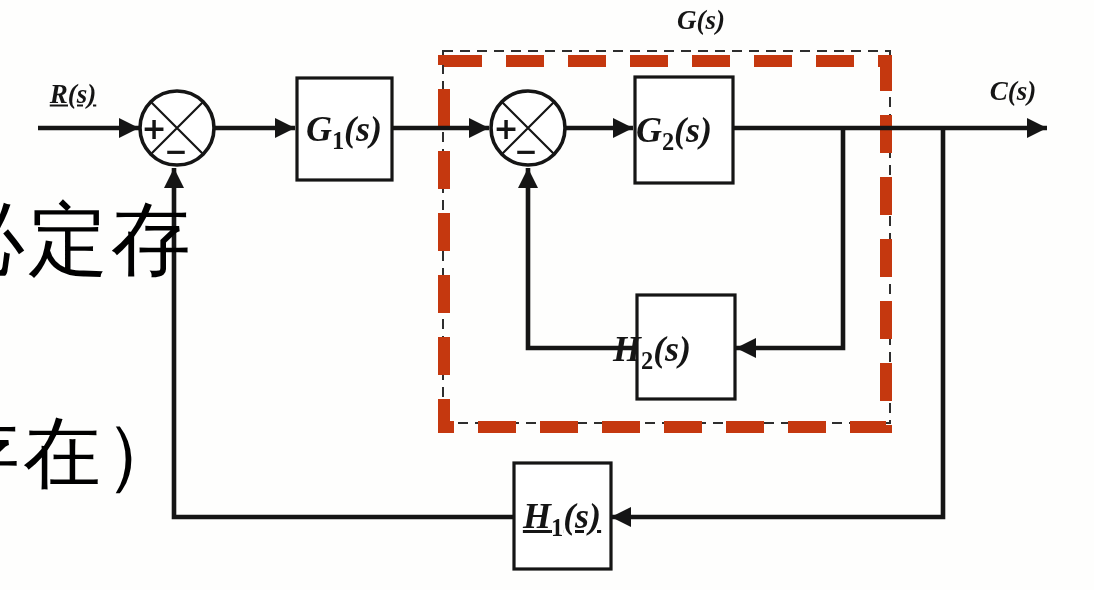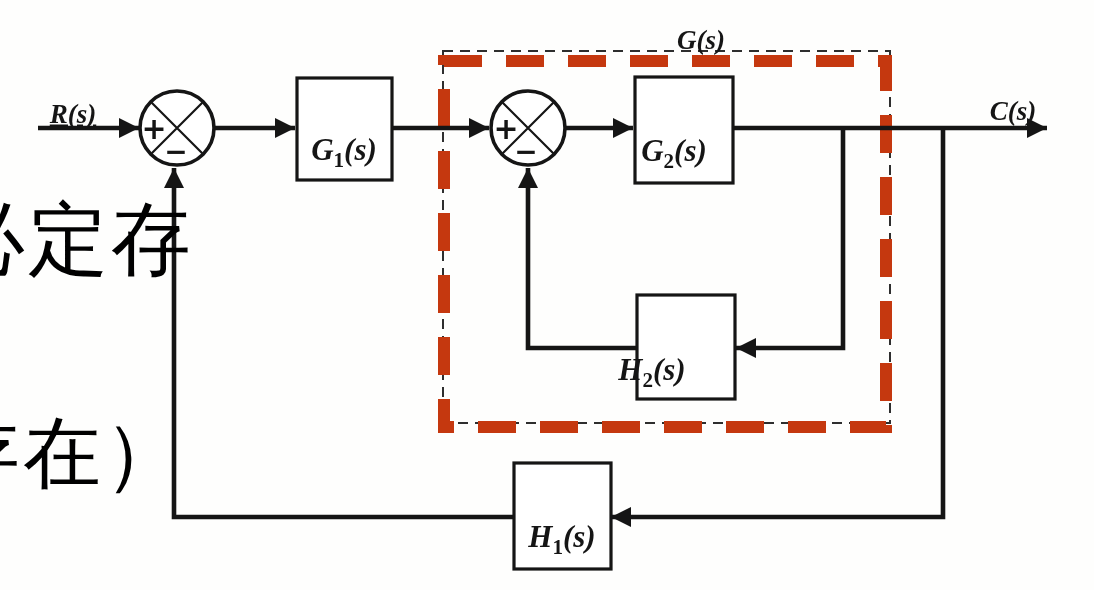--- a/index.html
+++ b/index.html
@@ -19,24 +19,23 @@
   }
   .lbl {
     position: absolute;
     transform: translate(-50%, -50%);
     font-family: "Liberation Serif", serif;
     font-style: italic;
     font-weight: 600;
     color: #151515;
     white-space: nowrap;
     line-height: 1;
-    margin-top: 20px;
   }
   .lbl-io   { font-size: 27px; }
-  .lbl-box  { font-size: 31px; }
+  .lbl-box  { font-size: 36px; }
   .lbl-box sub { font-size: 0.68em; font-style: normal; font-weight: 600; line-height: 0; }
   .sign {
     position: absolute;
     transform: translate(-50%, -50%);
     font-family: "DejaVu Sans", sans-serif;
     font-style: normal;
     font-weight: 700;
     color: #151515;
     line-height: 1;
   }
@@ -101,21 +100,21 @@
   <div class="lbl lbl-io" style="left:73px; top:94px;text-decoration:underline;">R(s)</div>
   <div class="lbl lbl-io" style="left:1013px; top:91px;text-align:center;">C(s)</div>
   <div class="lbl lbl-io" style="left:701px; top:20px;">G(s)</div>
 
   <div class="lbl lbl-box" style="left:344px; top:129px;"><span>G</span><sub>1</sub><span>(s)</span></div>
 
   <div class="lbl lbl-box" style="left:674px; top:130px;"><span>G</span><sub>2</sub><span>(s)</span></div>
 
   <div class="lbl lbl-box" style="left:652px; top:349px;"><span>H</span><sub>2</sub><span>(s)</span></div>
 
-  <div class="lbl lbl-box" style="left:562px; top:516px;"><span>H</span><sub>1</sub><span>(s)</span></div>
+  <div class="lbl lbl-box" style="left:562px; top:516px;text-decoration:underline;"><span>H</span><sub>1</sub><span>(s)</span></div>
 
   <div class="sign sign-plus" style="left:154px; top:129px;">+</div>
   <div class="sign sign-minus" style="left:176px; top:152px;">−</div>
   <div class="sign sign-plus" style="left:506px; top:129px;">+</div>
   <div class="sign sign-minus" style="left:526px; top:152px;">−</div>
 
   <div class="cjk" style="left:-55px; top:200px; font-size:80px;">必定存</div>
   <div class="cjk" style="left:-58px; top:414px; font-size:78px;">存在）</div>
 
 </div>

